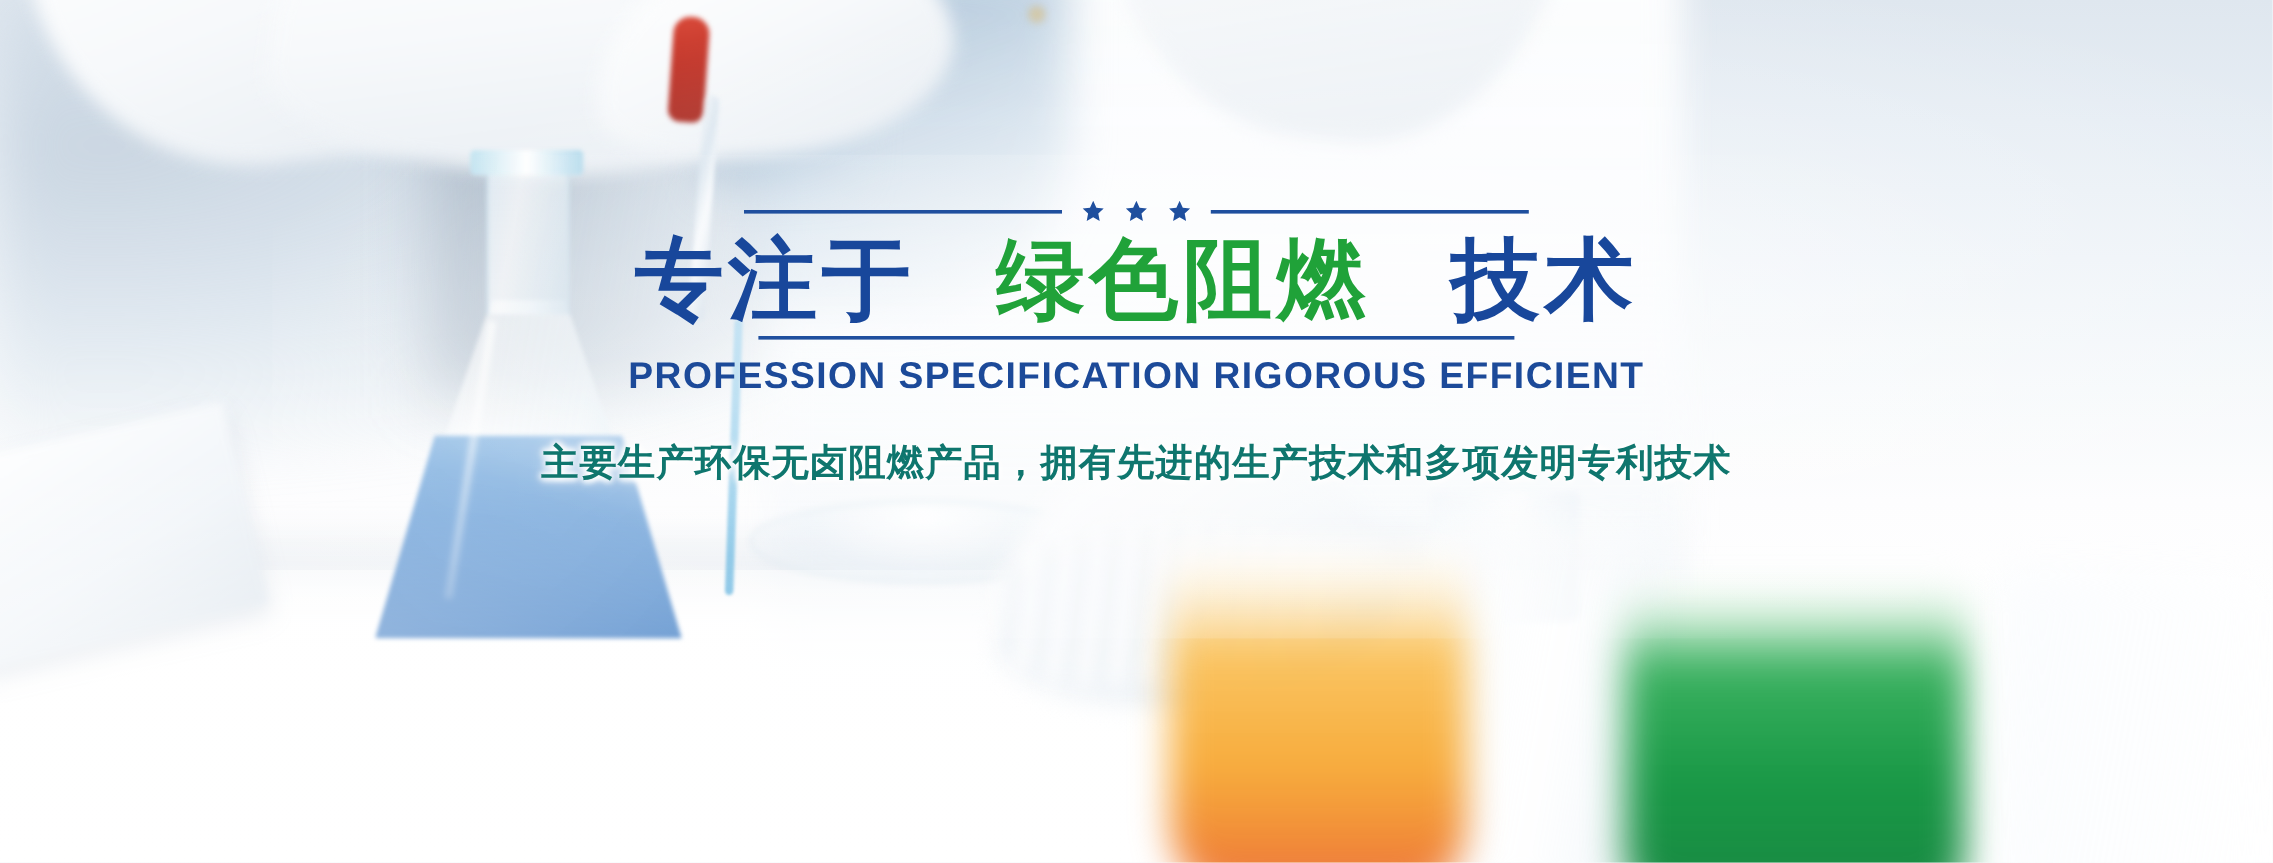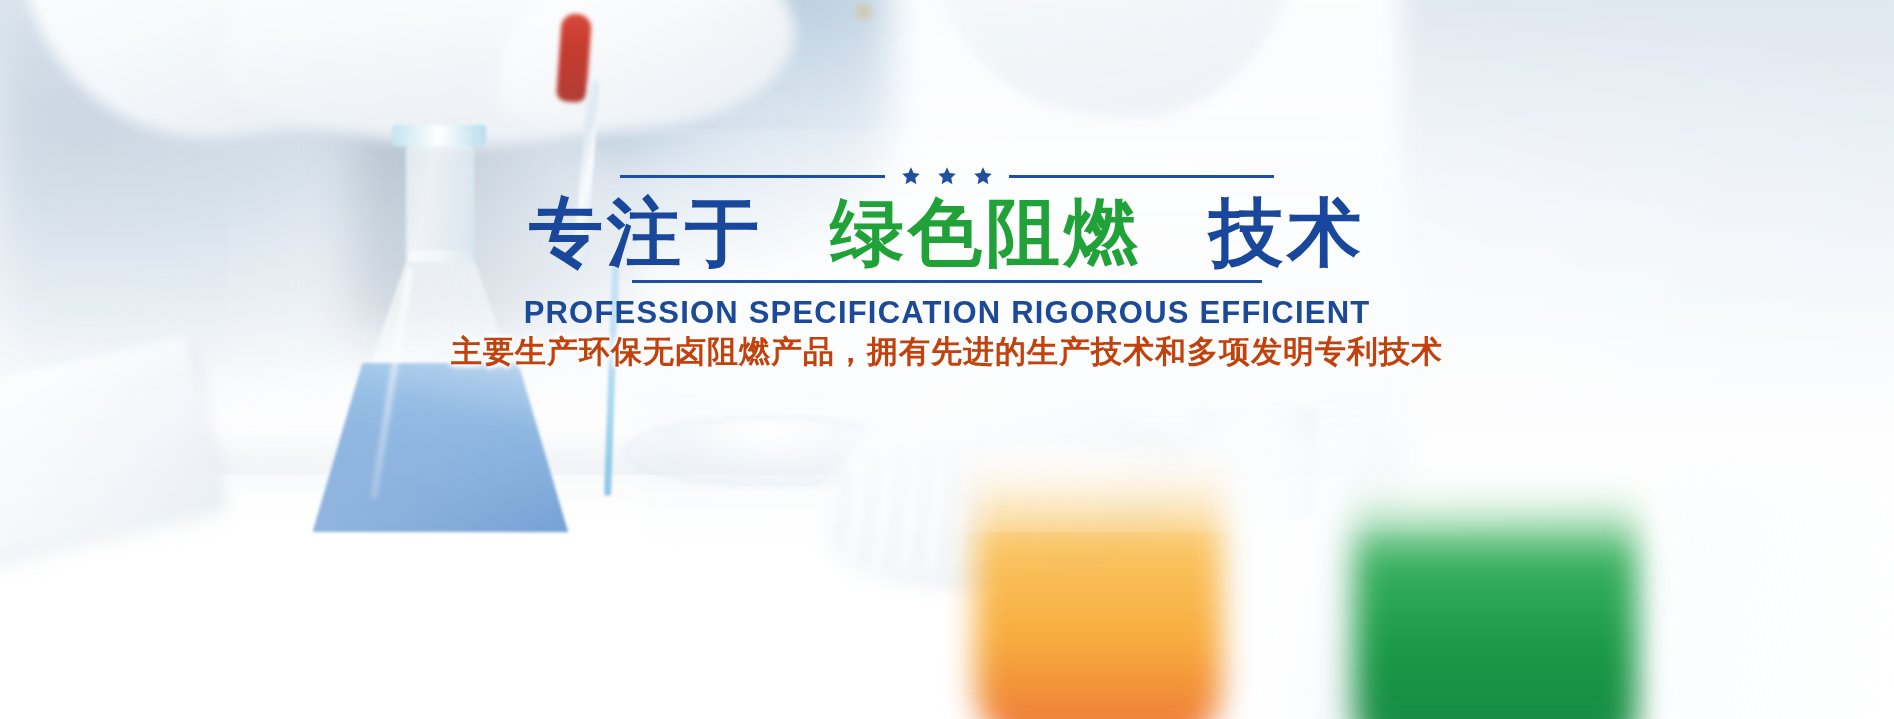--- a/index.html
+++ b/index.html
@@ -344,21 +344,22 @@
   .subtitle-en {
     margin-top: 12px;
     color: #1c4a99;
     font-size: 31px;
     font-weight: 700;
     letter-spacing: 1.2px;
     white-space: nowrap;
   }
 
   .tagline-cn {
-    color: #c2410c;
+    margin-top: 34px;
+    color: #0f766e;
     font-size: 31px;
     font-weight: 700;
     letter-spacing: 1px;
     white-space: nowrap;
     text-shadow:
        0  2px 5px rgba(255,255,255,0.95),
        0 -2px 5px rgba(255,255,255,0.95),
        2px  0  5px rgba(255,255,255,0.95),
       -2px  0  5px rgba(255,255,255,0.95),
        0 0 12px rgba(255,255,255,0.9);

